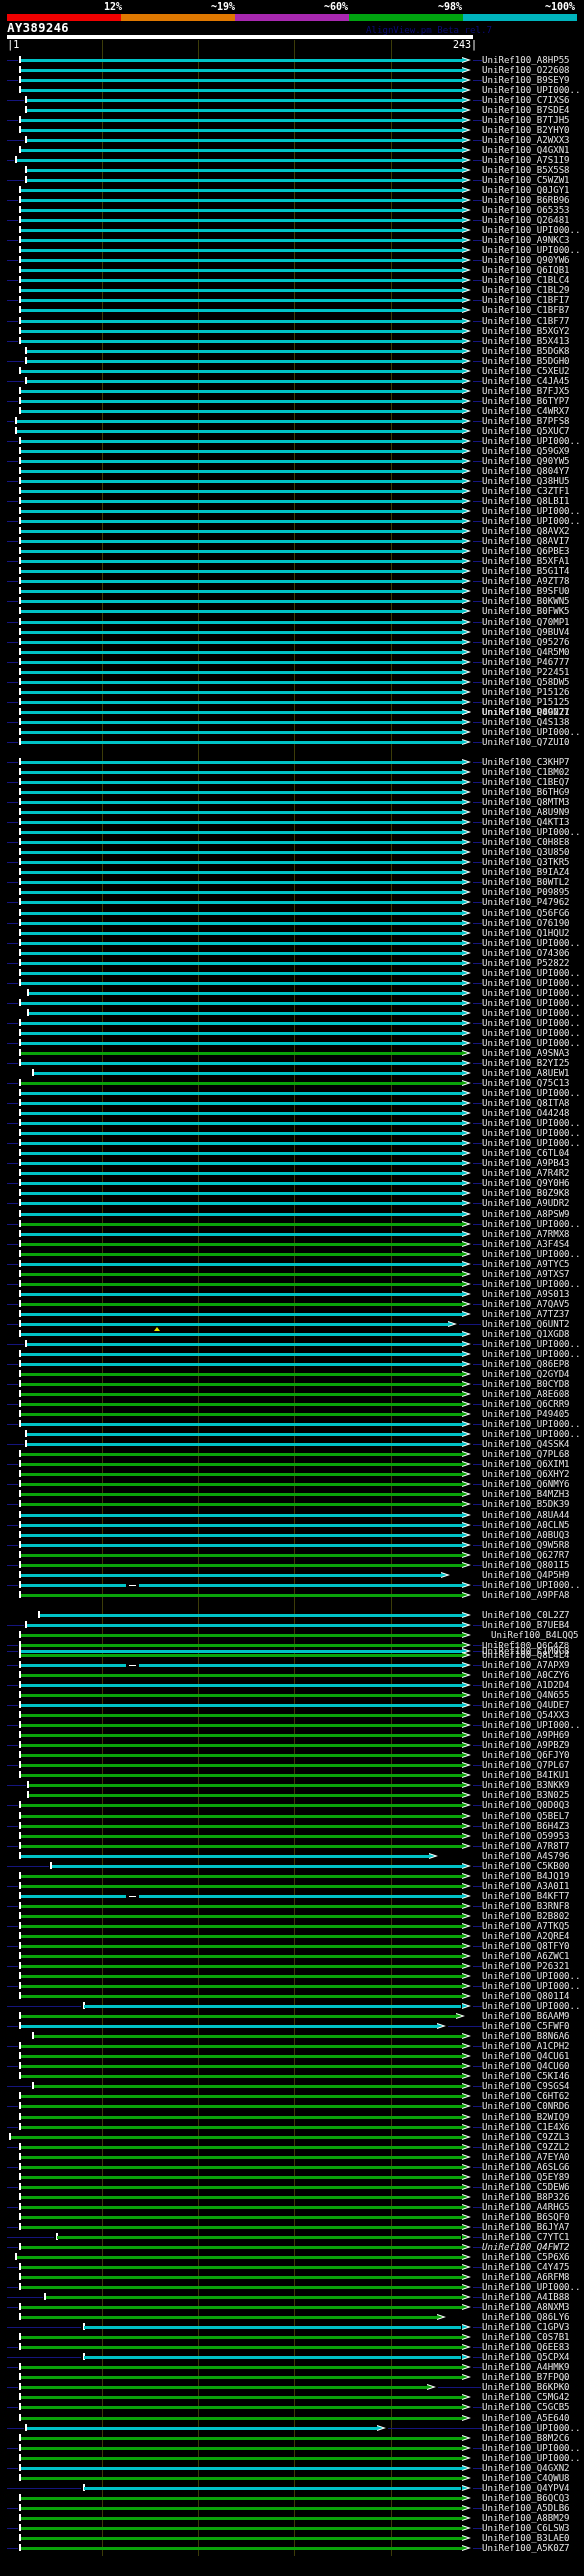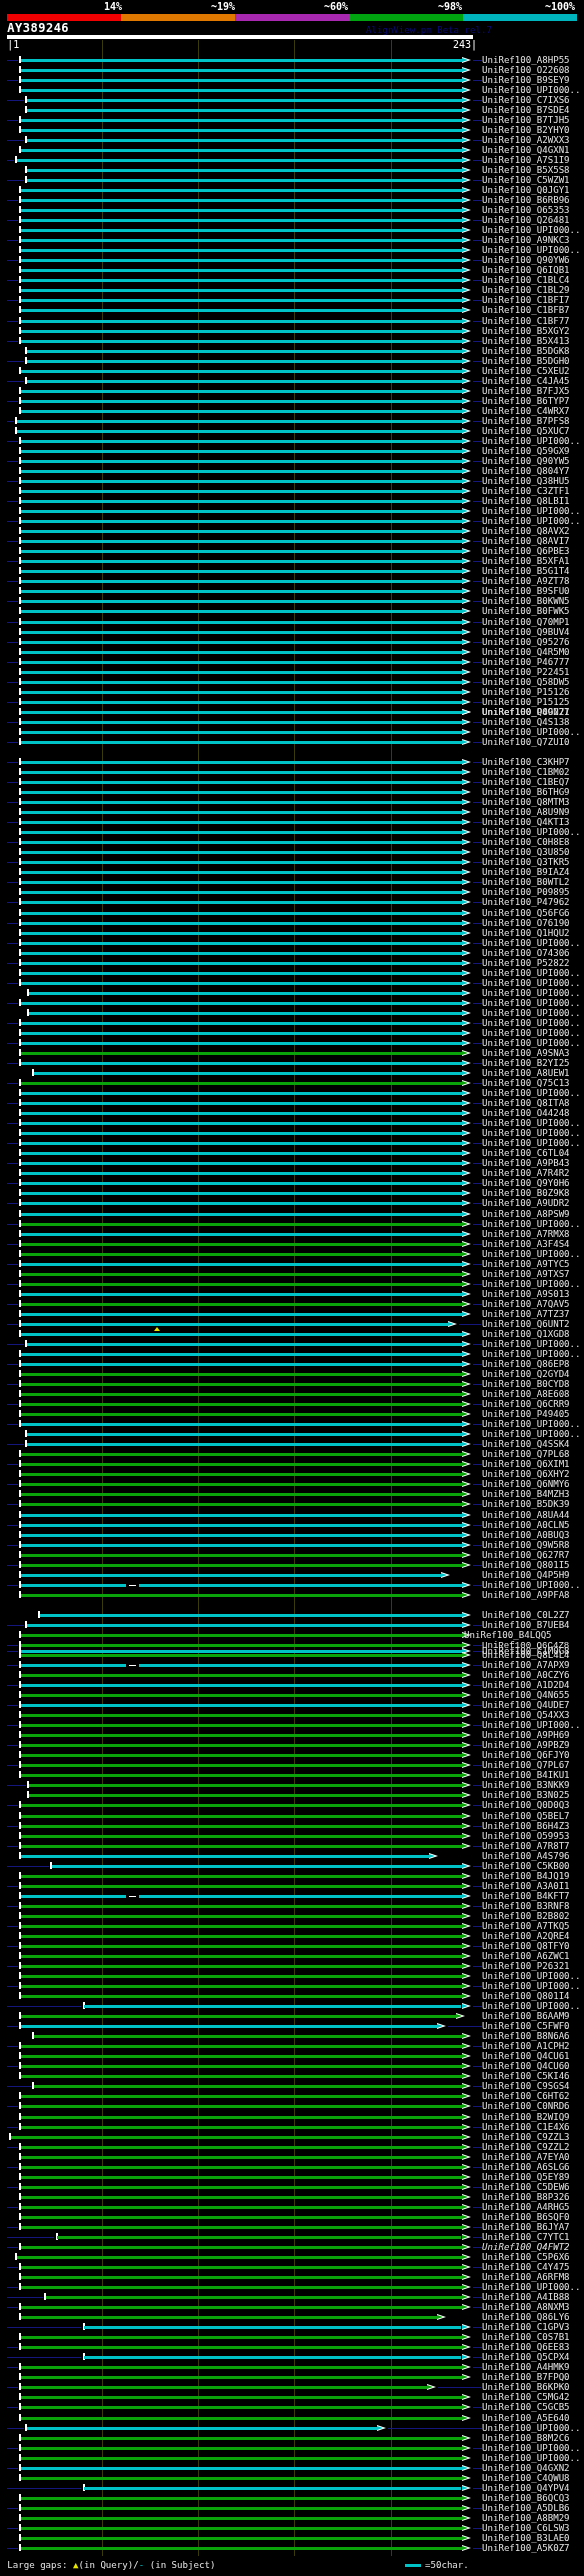--- a/index.html
+++ b/index.html
@@ -32,21 +32,21 @@
   .tri-sym{color:#e6e600;}
   .dash-sym{color:#00c3c7;}
   #scalebar-sample{position:absolute;left:405px;top:6.4px;width:16.4px;height:2.7px;background:#00c3c7;}
   #scalebar-label{position:absolute;left:425px;top:1.8px;white-space:pre;}
 </style>
 </head>
 <body>
 
 <div id="screen">
 
-  <span class="scale-label" style="right:463px;">14%</span>
+  <span class="scale-label" style="right:463px;">12%</span>
   <span class="scale-label" style="right:350px;">~19%</span>
   <span class="scale-label" style="right:237px;">~60%</span>
   <span class="scale-label" style="right:123px;">~98%</span>
   <span class="scale-label" style="right:10px;">~100%</span>
 
   <div id="scale-bar">
       <div class="scale-seg" style="left: 7.3px; width: 114px; background: rgb(240, 0, 0);"></div>
       <div class="scale-seg" style="left: 121px; width: 114px; background: rgb(224, 120, 0);"></div>
       <div class="scale-seg" style="left: 235px; width: 114px; background: rgb(168, 40, 176);"></div>
       <div class="scale-seg" style="left: 349px; width: 114px; background: rgb(0, 164, 16);"></div>
@@ -1483,21 +1483,21 @@
     <div class="navy-line nr" style="left: 473px; width: 8.8px; top: 2.7px;"></div>
     <div class="hit-label" style="left: 482px; top: -1.8px;">UniRef100_B7UEB4</div>
   </div>
       <div class="hit-row" style="top: 1632px;">
 
     <div class="start-tick" style="left: 19px; top: -0.9px;"></div>
     <div class="hit-bar" style="left: 21px; width: 441px; top: 1.8px; background: rgb(10, 163, 10);"></div>
     <div class="arrow-outer" style="left: 462px; top: 0px;"></div>
     <div class="arrow-inner" style="left: 462px; top: 0.9px; border-left-color: rgb(10, 163, 10);"></div>
 
-    <div class="hit-label" style="left: 464px; top: -1.8px;">UniRef100_B4LQQ5</div>
+    <div class="hit-label" style="left: 491px; top: -1.8px;">UniRef100_B4LQQ5</div>
   </div>
       <div class="hit-row" style="top: 1642px; font-family: Liberation Mono, monospace;">
     <div class="navy-line nl" style="left: 7.3px; width: 10.8px; top: 2.7px;"></div>
     <div class="start-tick" style="left: 19px; top: -0.9px;"></div>
     <div class="hit-bar" style="left: 21px; width: 441px; top: 1.8px; background: rgb(10, 163, 10);"></div>
     <div class="arrow-outer" style="left: 462px; top: 0px;"></div>
     <div class="arrow-inner" style="left: 462px; top: 0.9px; border-left-color: rgb(10, 163, 10);"></div>
     <div class="navy-line nr" style="left: 473px; width: 8.8px; top: 2.7px;"></div>
     <div class="hit-label" style="left: 482px; top: -1.8px;">UniRef100_Q6C4Z8</div>
   </div>
@@ -2310,19 +2310,14 @@
     <div class="navy-line nl" style="left: 7.3px; width: 10.8px; top: 2.7px;"></div>
     <div class="start-tick" style="left: 19px; top: -0.9px;"></div>
     <div class="hit-bar" style="left: 21px; width: 441px; top: 1.8px; background: rgb(10, 163, 10);"></div>
     <div class="arrow-outer" style="left: 462px; top: 0px;"></div>
     <div class="arrow-inner" style="left: 462px; top: 0.9px; border-left-color: rgb(10, 163, 10);"></div>
     <div class="navy-line nr" style="left: 473px; width: 8.8px; top: 2.7px;"></div>
     <div class="hit-label" style="left: 482px; top: -1.8px;">UniRef100_A5K0Z7</div>
   </div>
     </div>
 
-  <div id="footer">
-    <div id="legend-text"><span>Large gaps: </span><span class="tri-sym">▲</span><span>(in Query)/</span><span class="dash-sym">-</span><span> (in Subject)</span></div>
-    <div id="scalebar-sample"></div>
-    <div id="scalebar-label">=50char.</div>
-  </div>
 </div>
 
 
 </body></html>

